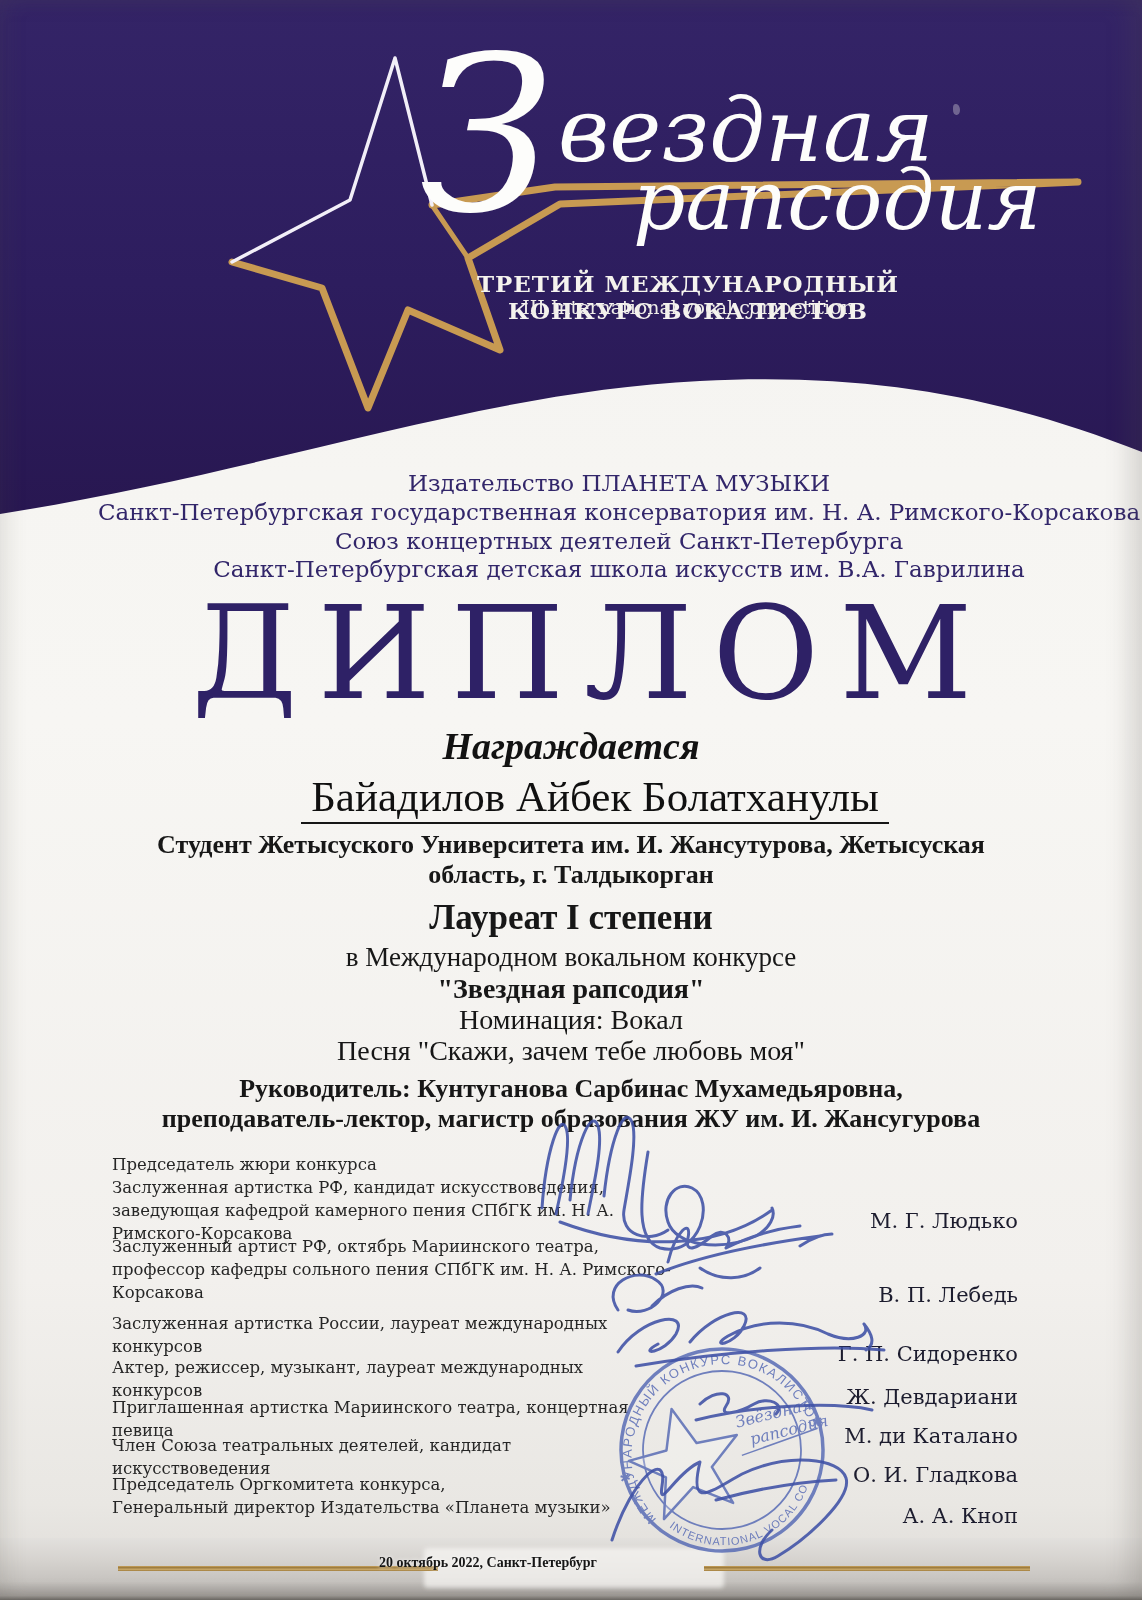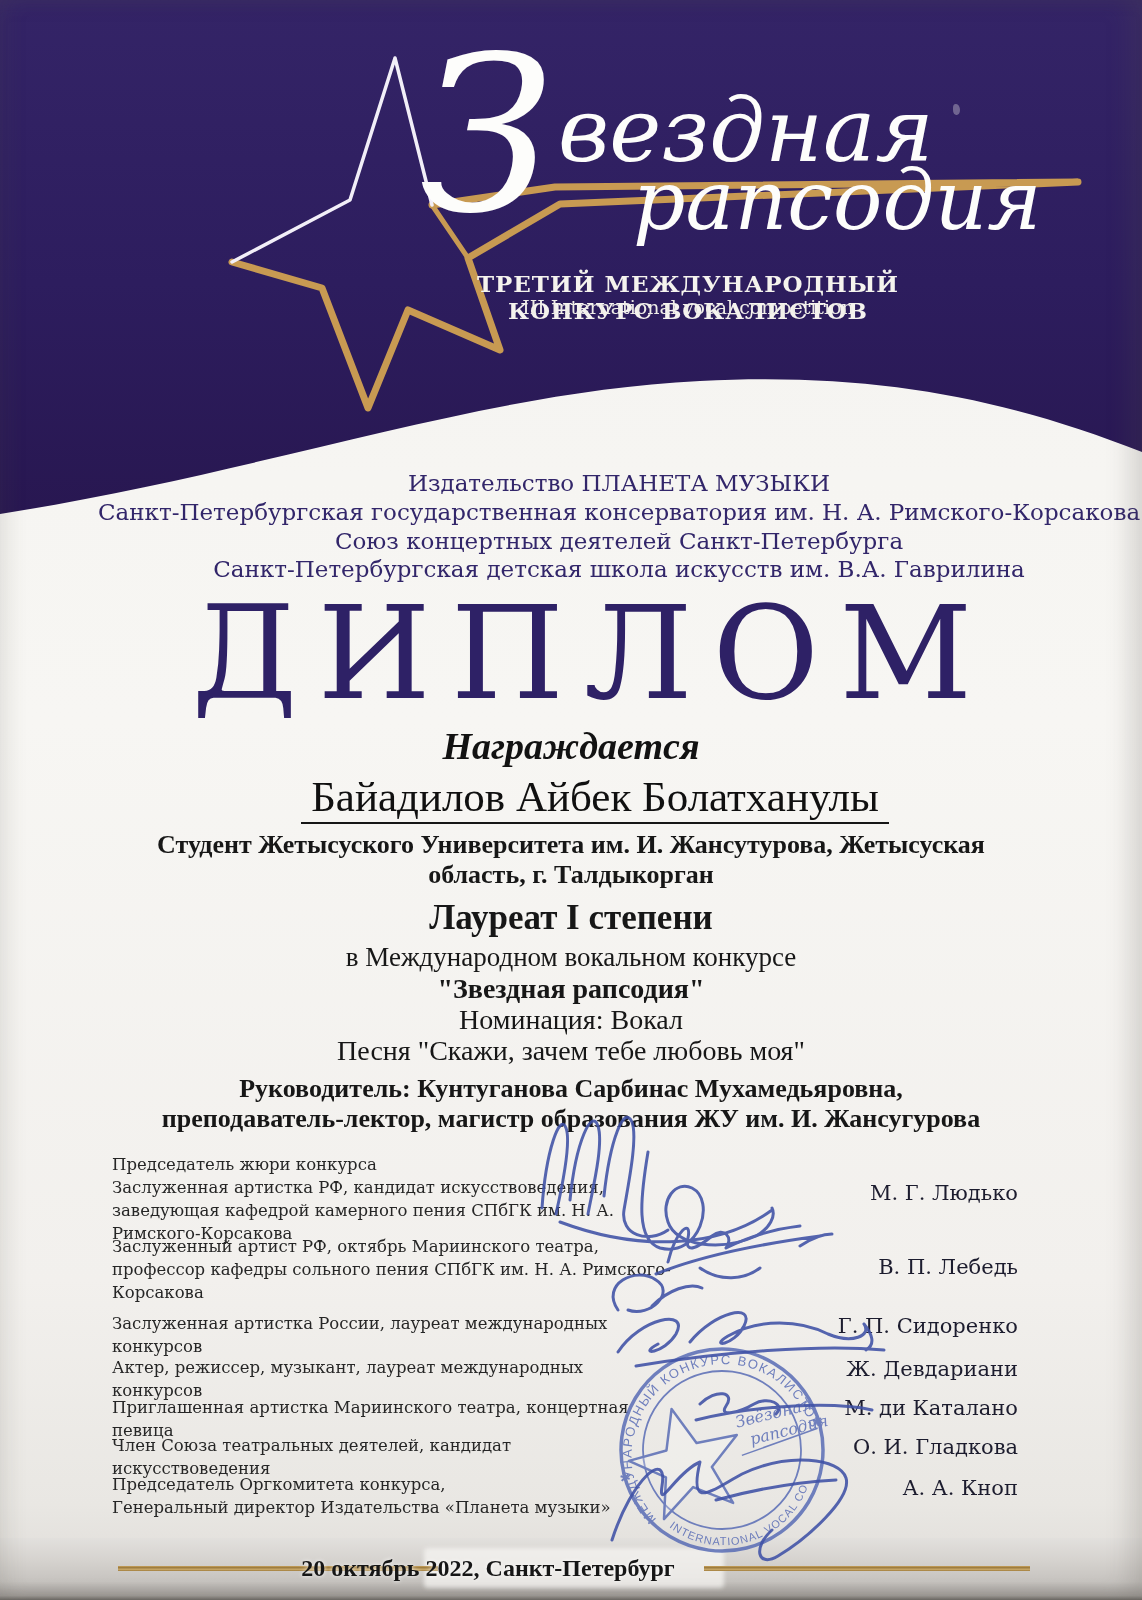--- a/index.html
+++ b/index.html
@@ -43,34 +43,34 @@
   .b-line{color:#171717;z-index:2;}
   .fs26{font-size:26px;font-weight:600;text-align:center;}
   .fs27{font-size:27px;font-weight:500;}
   .fs28b{font-size:28px;font-weight:700;}
   .fs28{font-size:28px;font-weight:500;}
   .fs35b{font-size:35px;font-weight:700;}
   
   .jury-block{position:absolute;left:112px;width:560px;z-index:2;
     font-family:"DejaVu Serif",serif;font-size:16.5px;line-height:23px;color:#262626;}
   .jury-name{position:absolute;right:124px;width:300px;text-align:right;z-index:2;
-    font-family:"DejaVu Serif",serif;font-size:21px;color:#1c1c2e;}
+    font-family:"DejaVu Serif",serif;font-size:21px;color:#1c1c2e;margin-top:28px;}
   
   .ink-svg{position:absolute;left:0;top:0;z-index:3;pointer-events:none;}
   
   .footer-band{position:absolute;left:0;top:1538px;width:1142px;height:62px;z-index:1;
     background:linear-gradient(180deg,#e2e0dd 0%,#d6d3cf 35%,#c6c3bf 70%,#a19d99 93%,#6e6b67 100%);}
   .footer-highlight{position:absolute;left:424px;top:1548px;width:300px;height:40px;z-index:1;
     background:rgba(245,244,241,.75);filter:blur(2px);border-radius:4px;}
   .gold-rule{position:absolute;top:1566px;height:5px;z-index:2;
     background:linear-gradient(180deg,#caa35d 0%,#8a6a30 45%,#d9b877 55%,#a07c3c 100%);}
   .gold-rule.left{left:118px;width:320px;}
   .gold-rule.right{left:704px;width:326px;}
   .footer-date{position:absolute;left:0;width:976px;top:1555px;text-align:center;z-index:4;
-    font-size:24px;font-weight:700;color:#161616;text-shadow:0 0 4px rgba(255,255,255,.9);}
+    font-size:14px;font-weight:700;color:#161616;text-shadow:0 0 4px rgba(255,255,255,.9);}
   .edge-shade{position:absolute;left:0;top:0;width:1142px;height:1600px;z-index:5;pointer-events:none;
     box-shadow:inset -14px 0 22px rgba(90,85,80,.18), inset 10px 0 18px rgba(90,85,80,.10);}
 </style>
 </head>
 <body>
 
 <div class="page">
 
   <svg class="hdr-svg" width="1142" height="640" viewBox="0 0 1142 640">
     <defs>

